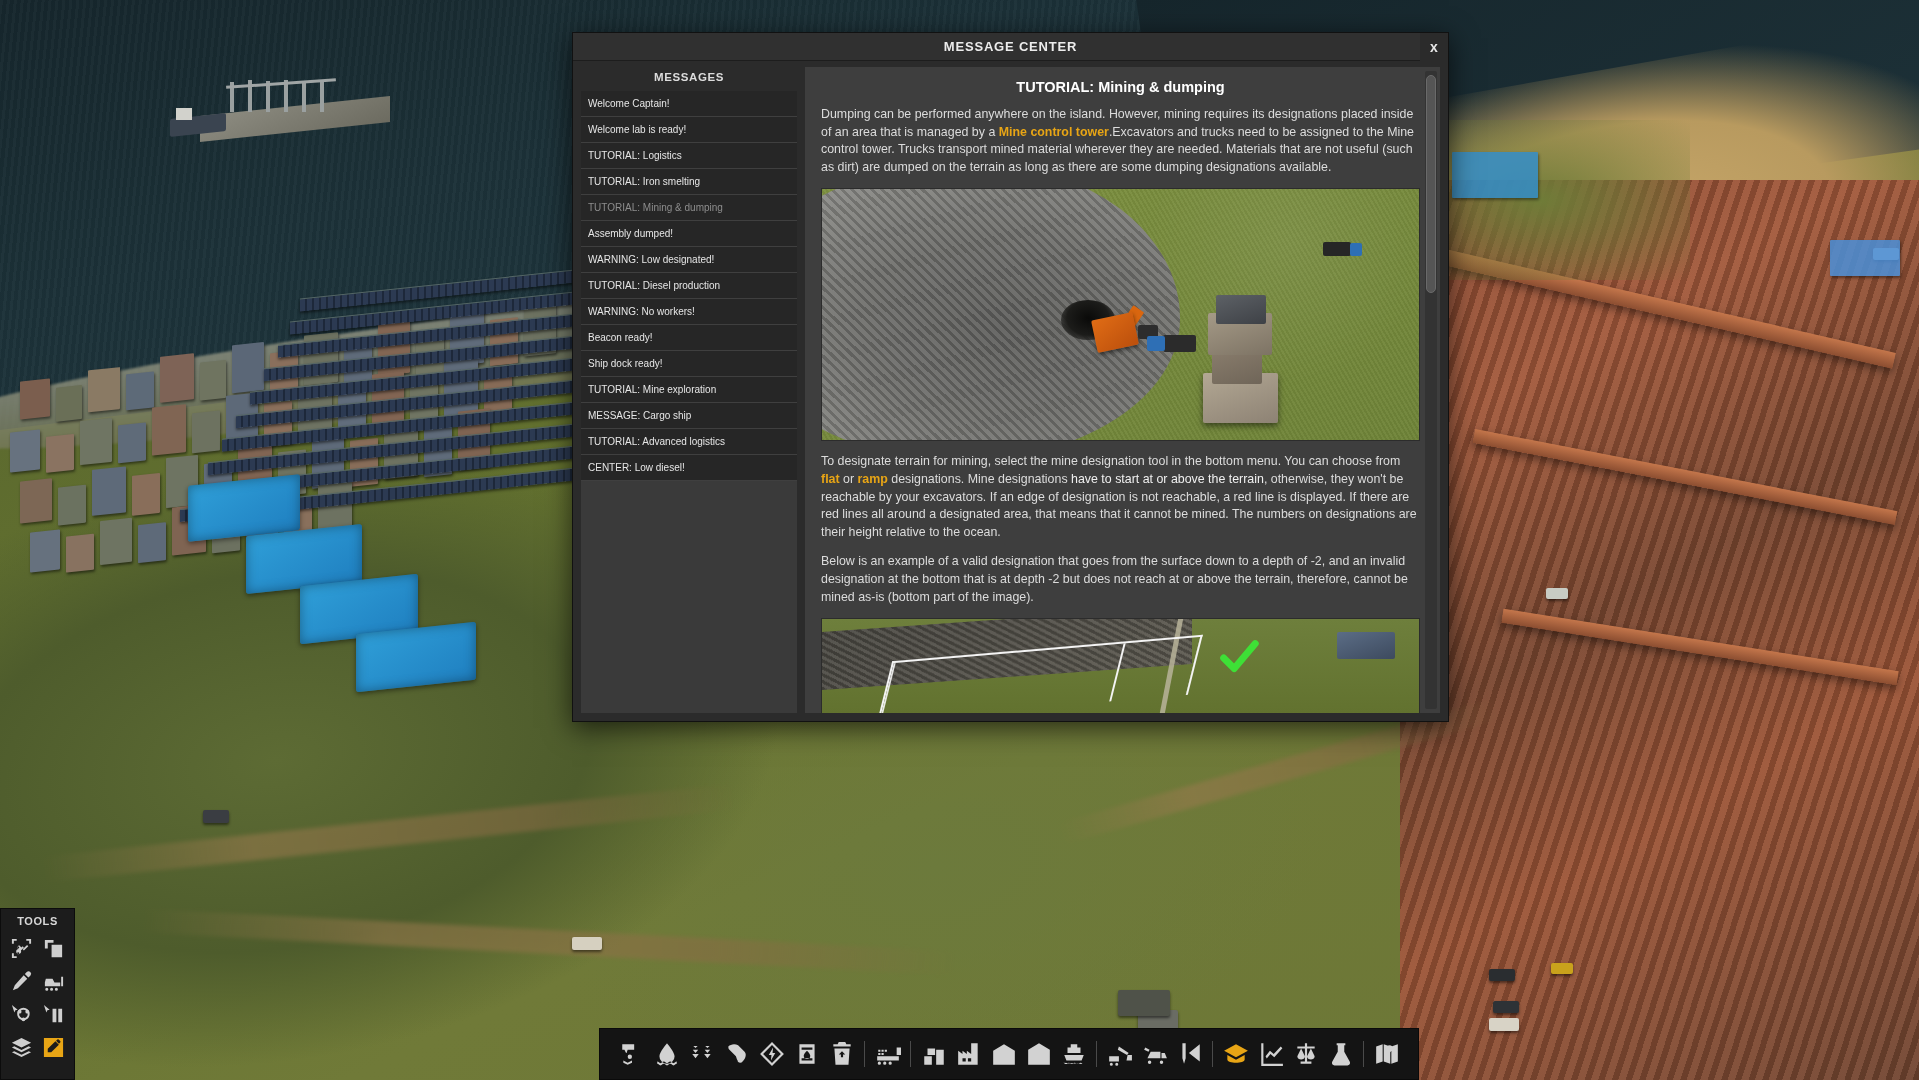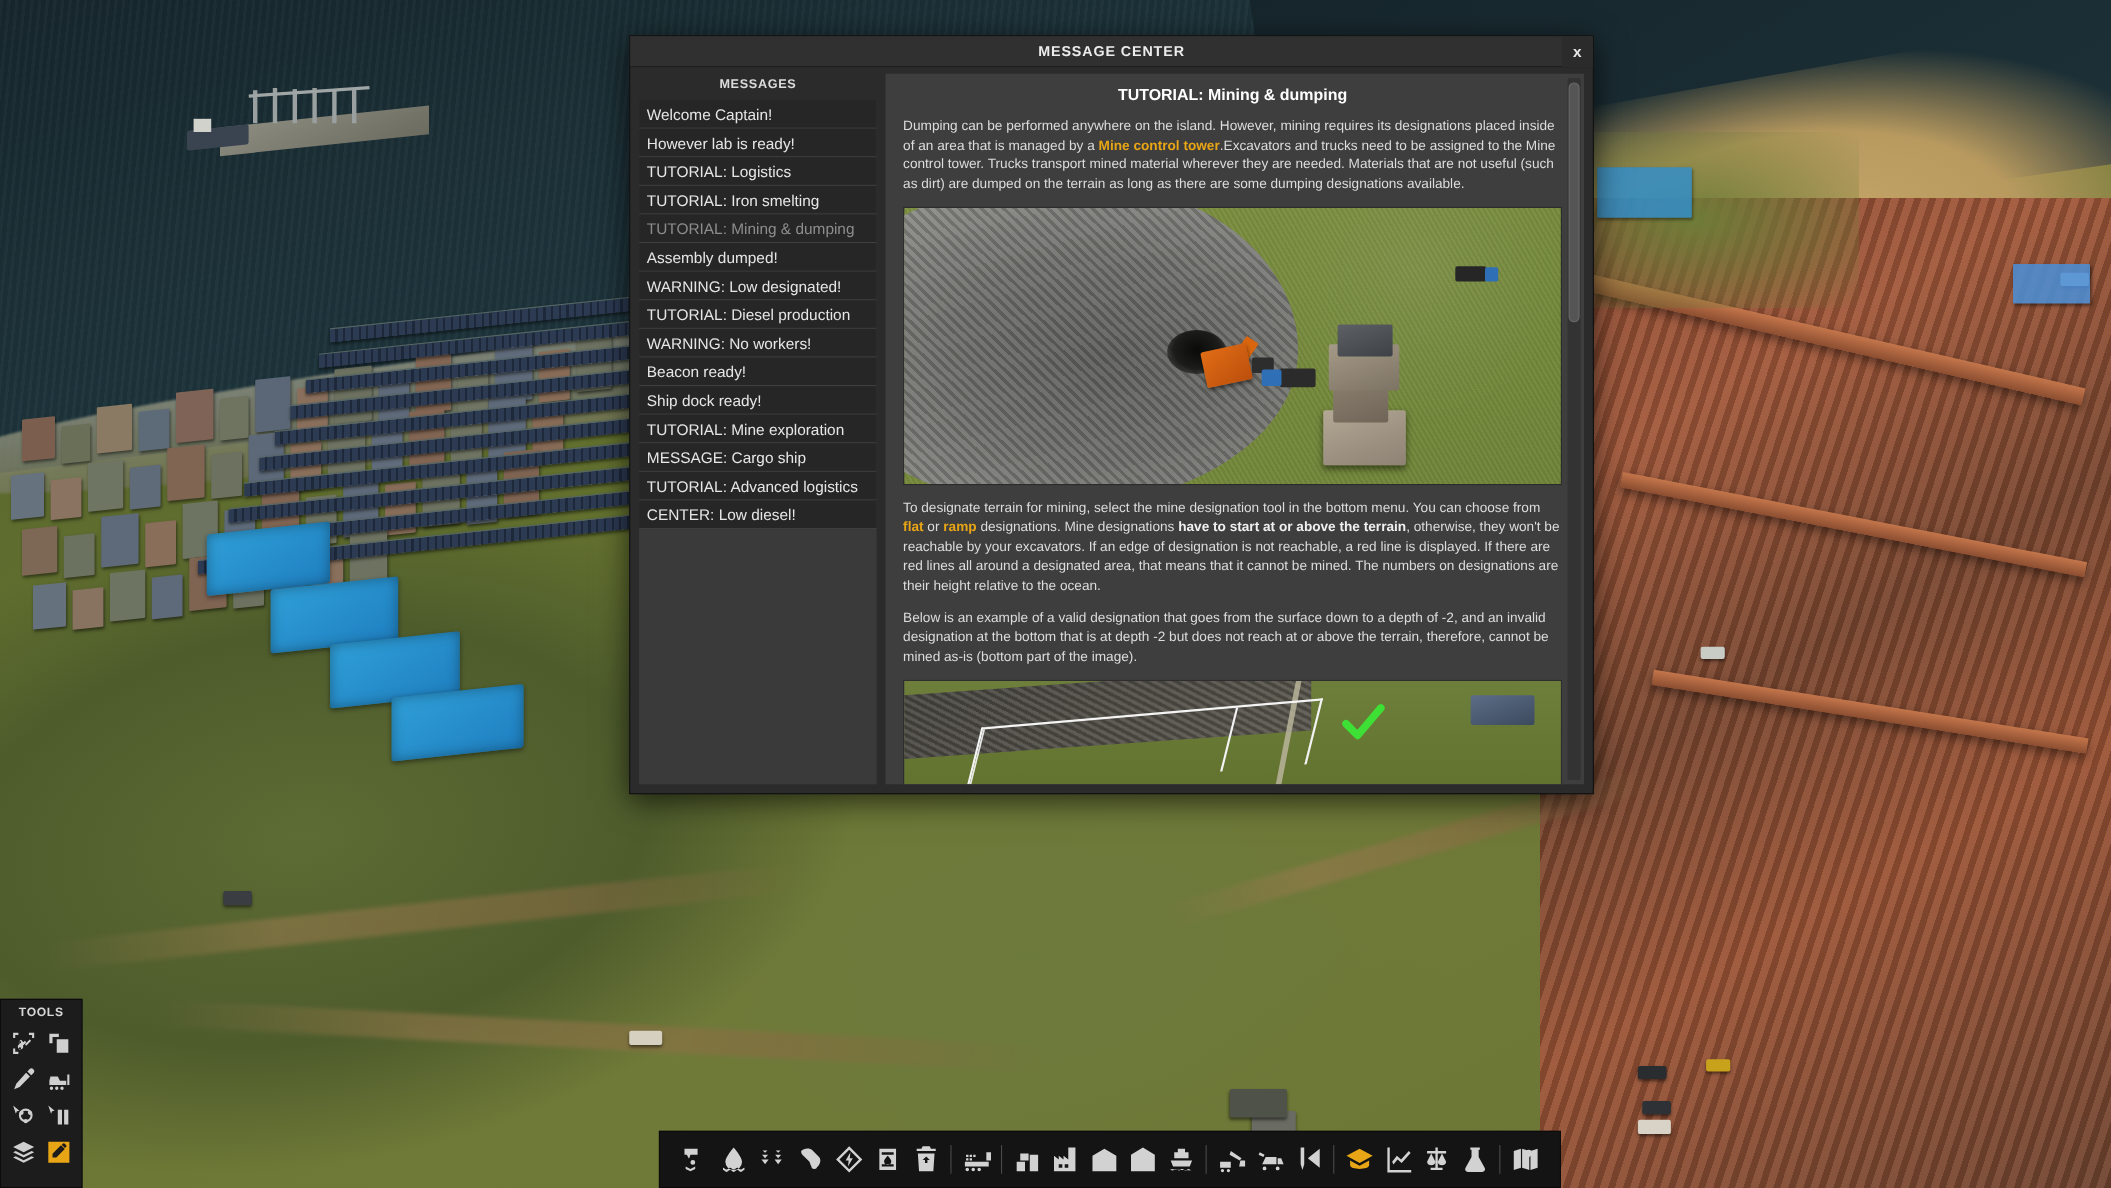--- a/index.html
+++ b/index.html
@@ -152,39 +152,39 @@
   #messages-header {
     text-align: center; color: #dcdcdc; font-size: 11.5px; font-weight: bold;
     letter-spacing: .6px; padding: 4px 0 8px 0;
   }
   #messages-panel {
     flex: 1; background: #3a3a3a; padding: 0; overflow: hidden; min-height: 0;
   }
   .msg-item {
     height: 26px; background: #262626; border-bottom: 1px solid #3f3f3f;
     display: flex; align-items: center; padding-left: 7px;
-    color: #e6e6e6; font-size: 14px; white-space: nowrap;
+    color: #e6e6e6; font-size: 10px; white-space: nowrap;
   }
   .msg-item.read { color: #8d8d8d; }
 
   
   #mc-right {
     flex: 1; background: #3e3e3e; position: relative; min-width: 0;
     display: flex; flex-direction: column; overflow: hidden;
   }
   #mc-scroll {
     flex: 1; overflow: hidden; padding: 12px 20px 10px 16px;
   }
   #article-title {
     text-align: center; color: #fff; font-size: 14.5px; font-weight: bold;
     margin-bottom: 11px;
   }
   .para { color: #dcdcdc; font-size: 12.4px; line-height: 1.42; margin-bottom: 12px; }
   .para .hl { color: #e8a515; font-weight: bold; }
-  .para .b { font-weight: bold; color: #f0f0f0; }
+  .para .b { font-weight: normal; color: #f0f0f0; }
   .sec-head { color: #fff; font-size: 13.2px; font-weight: bold; margin: 4px 0 4px 0; }
 
   
   .shot {
     width: 100%; position: relative; overflow: hidden;
     border: 1px solid #2c2c2c; margin-bottom: 12px;
   }
   #shot-mine { height: 253px; background: linear-gradient(160deg,#7d9040,#6f8438); }
   .mine-rock {
     position: absolute; left: -14%; top: -10%; width: 74%; height: 118%;
@@ -568,21 +568,21 @@
 
   <div id="mc-body">
 
     <div id="mc-left">
       <div id="messages-header">MESSAGES</div>
       <div id="messages-panel">
           <div class="msg-item">
             <span>Welcome Captain!</span>
           </div>
           <div class="msg-item">
-            <span>However lab is ready!</span>
+            <span>Welcome lab is ready!</span>
           </div>
           <div class="msg-item">
             <span>TUTORIAL: Logistics</span>
           </div>
           <div class="msg-item">
             <span>TUTORIAL: Iron smelting</span>
           </div>
           <div class="msg-item read">
             <span>TUTORIAL: Mining &amp; dumping</span>
           </div>

